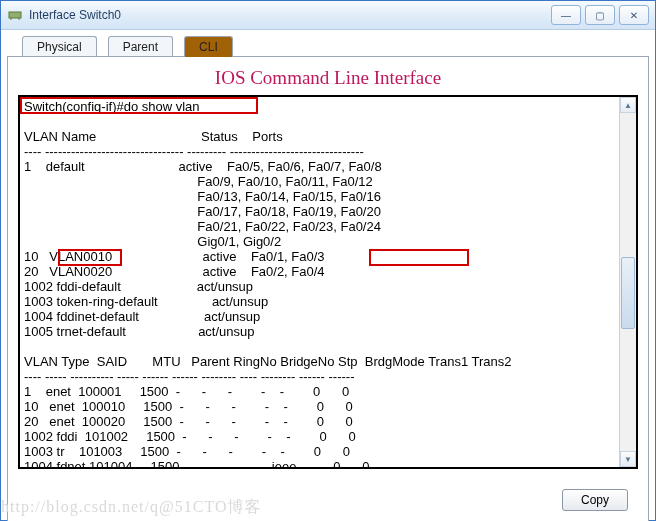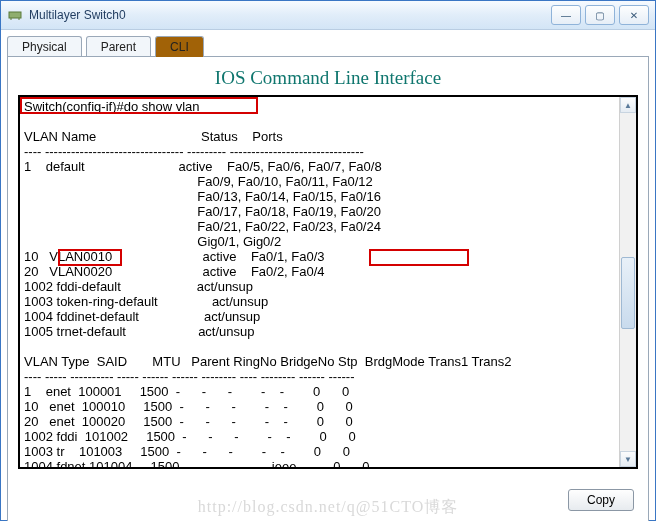--- a/index.html
+++ b/index.html
@@ -3,48 +3,48 @@
 <meta charset="utf-8">
 <style>
 html,body{margin:0;padding:0;font-family:"Segoe UI",Tahoma,sans-serif;font-size:12px;background:#fff}
 .outer{width:656px;height:521px;border:1px solid #3a76c4;box-sizing:border-box;position:relative;background:#fff}
 .titlebar{height:28px;background:linear-gradient(#f7fbff,#e1edf9 50%,#d3e5f6);border-bottom:1px solid #b9cde2;display:flex;align-items:center;padding:0 6px}
 .titlebar .icon{width:16px;height:16px;margin-right:6px;display:inline-block}
 .titlebar .title{flex:1;color:#1f3b5f;font-size:12px}
 .winbtns{display:flex;gap:4px}
 .winbtn{width:28px;height:18px;border:1px solid #8fb3d9;border-radius:3px;background:linear-gradient(#fdfefe,#e6eef7);display:flex;align-items:center;justify-content:center;font-size:10px;color:#3a5a7a;cursor:default}
 .content{position:absolute;top:28px;left:0;right:0;bottom:0;padding:6px;box-sizing:border-box}
-.tabs{display:flex;gap:4px;margin-left:0}
+.tabs{display:flex;gap:11px;margin-left:15px}
 .tab{padding:3px 14px;border:1px solid #9aa8b8;border-bottom:none;background:#f2f6fa;border-radius:3px 3px 0 0;font-size:12px;color:#222;position:relative;top:1px;cursor:pointer}
 .tab.active{background:#a16207;z-index:2}
 .panel{border:1px solid #9aa8b8;background:#fff;padding:6px 10px 10px;box-sizing:border-box;height:466px;position:relative}
-.heading{text-align:center;font-family:Georgia,serif;font-size:19px;margin:4px 0 6px;color:#0f766e}
+.heading{text-align:center;font-family:Georgia,serif;font-size:19px;margin:4px 0 6px;color:#be185d}
 .term-wrap{position:relative;border:2px solid #000;height:374px;box-sizing:border-box;overflow:hidden}
 .term{font-family:Liberation Sans, sans-serif;font-size:13px;line-height:15px;white-space:pre;color:#000;padding:2px 4px;overflow:hidden}
 .sbar{position:absolute;right:0;top:0;bottom:0;width:16px;background:#f1f1f1;border-left:1px solid #d0d0d0}
 .sbar .btn{height:16px;background:linear-gradient(#fbfcfd,#e5ecf3);border:1px solid #c8d4e0;box-sizing:border-box;display:flex;align-items:center;justify-content:center;font-size:8px;color:#5a7a9a}
 .sbar .thumb{position:absolute;left:1px;right:1px;top:160px;height:70px;background:linear-gradient(#e8f0f8,#c9dbed);border:1px solid #9fb9d3;border-radius:2px}
-.footer{position:absolute;bottom:10px;right:14px;display:flex;gap:10px}
+.footer{position:absolute;bottom:10px;right:20px;display:flex;gap:10px}
 .btn3d{padding:3px 18px;border:1px solid #8b97a5;border-radius:3px;background:linear-gradient(#fefefe,#e7ebef);font-size:12px;cursor:pointer}
 .hl{position:absolute;border:2px solid #d40000;box-sizing:border-box;pointer-events:none}
-.wm{position:absolute;left:0;right:0;bottom:2px;text-align:center;font-family:Georgia,serif;font-size:16px;color:#d9d9d9;letter-spacing:1px;pointer-events:none}
+.wm{position:absolute;left:0;right:0;bottom:2px;font-family:Georgia,serif;font-size:16px;color:#d9d9d9;letter-spacing:1px;pointer-events:none}
 </style>
 </head>
 <body>
 
 <div class="outer">
   <div class="titlebar">
     <span class="icon">
       <svg viewBox="0 0 16 16" width="16" height="16">
           <rect x="2" y="5" width="12" height="6" fill="#8fae6f" stroke="#5a7a3a"></rect>
           <line x1="4" y1="11" x2="4" y2="13" stroke="#5a7a3a"></line>
           <line x1="12" y1="11" x2="12" y2="13" stroke="#5a7a3a"></line>
         </svg>
     </span>
-    <span class="title">Multilayer Switch0</span>
+    <span class="title">Interface Switch0</span>
     <div class="winbtns">
       <div class="winbtn">—</div>
       <div class="winbtn">▢</div>
       <div class="winbtn">✕</div>
     </div>
   </div>
 
   <div class="content">
     <div class="tabs">
       <div class="tab">Physical</div>

